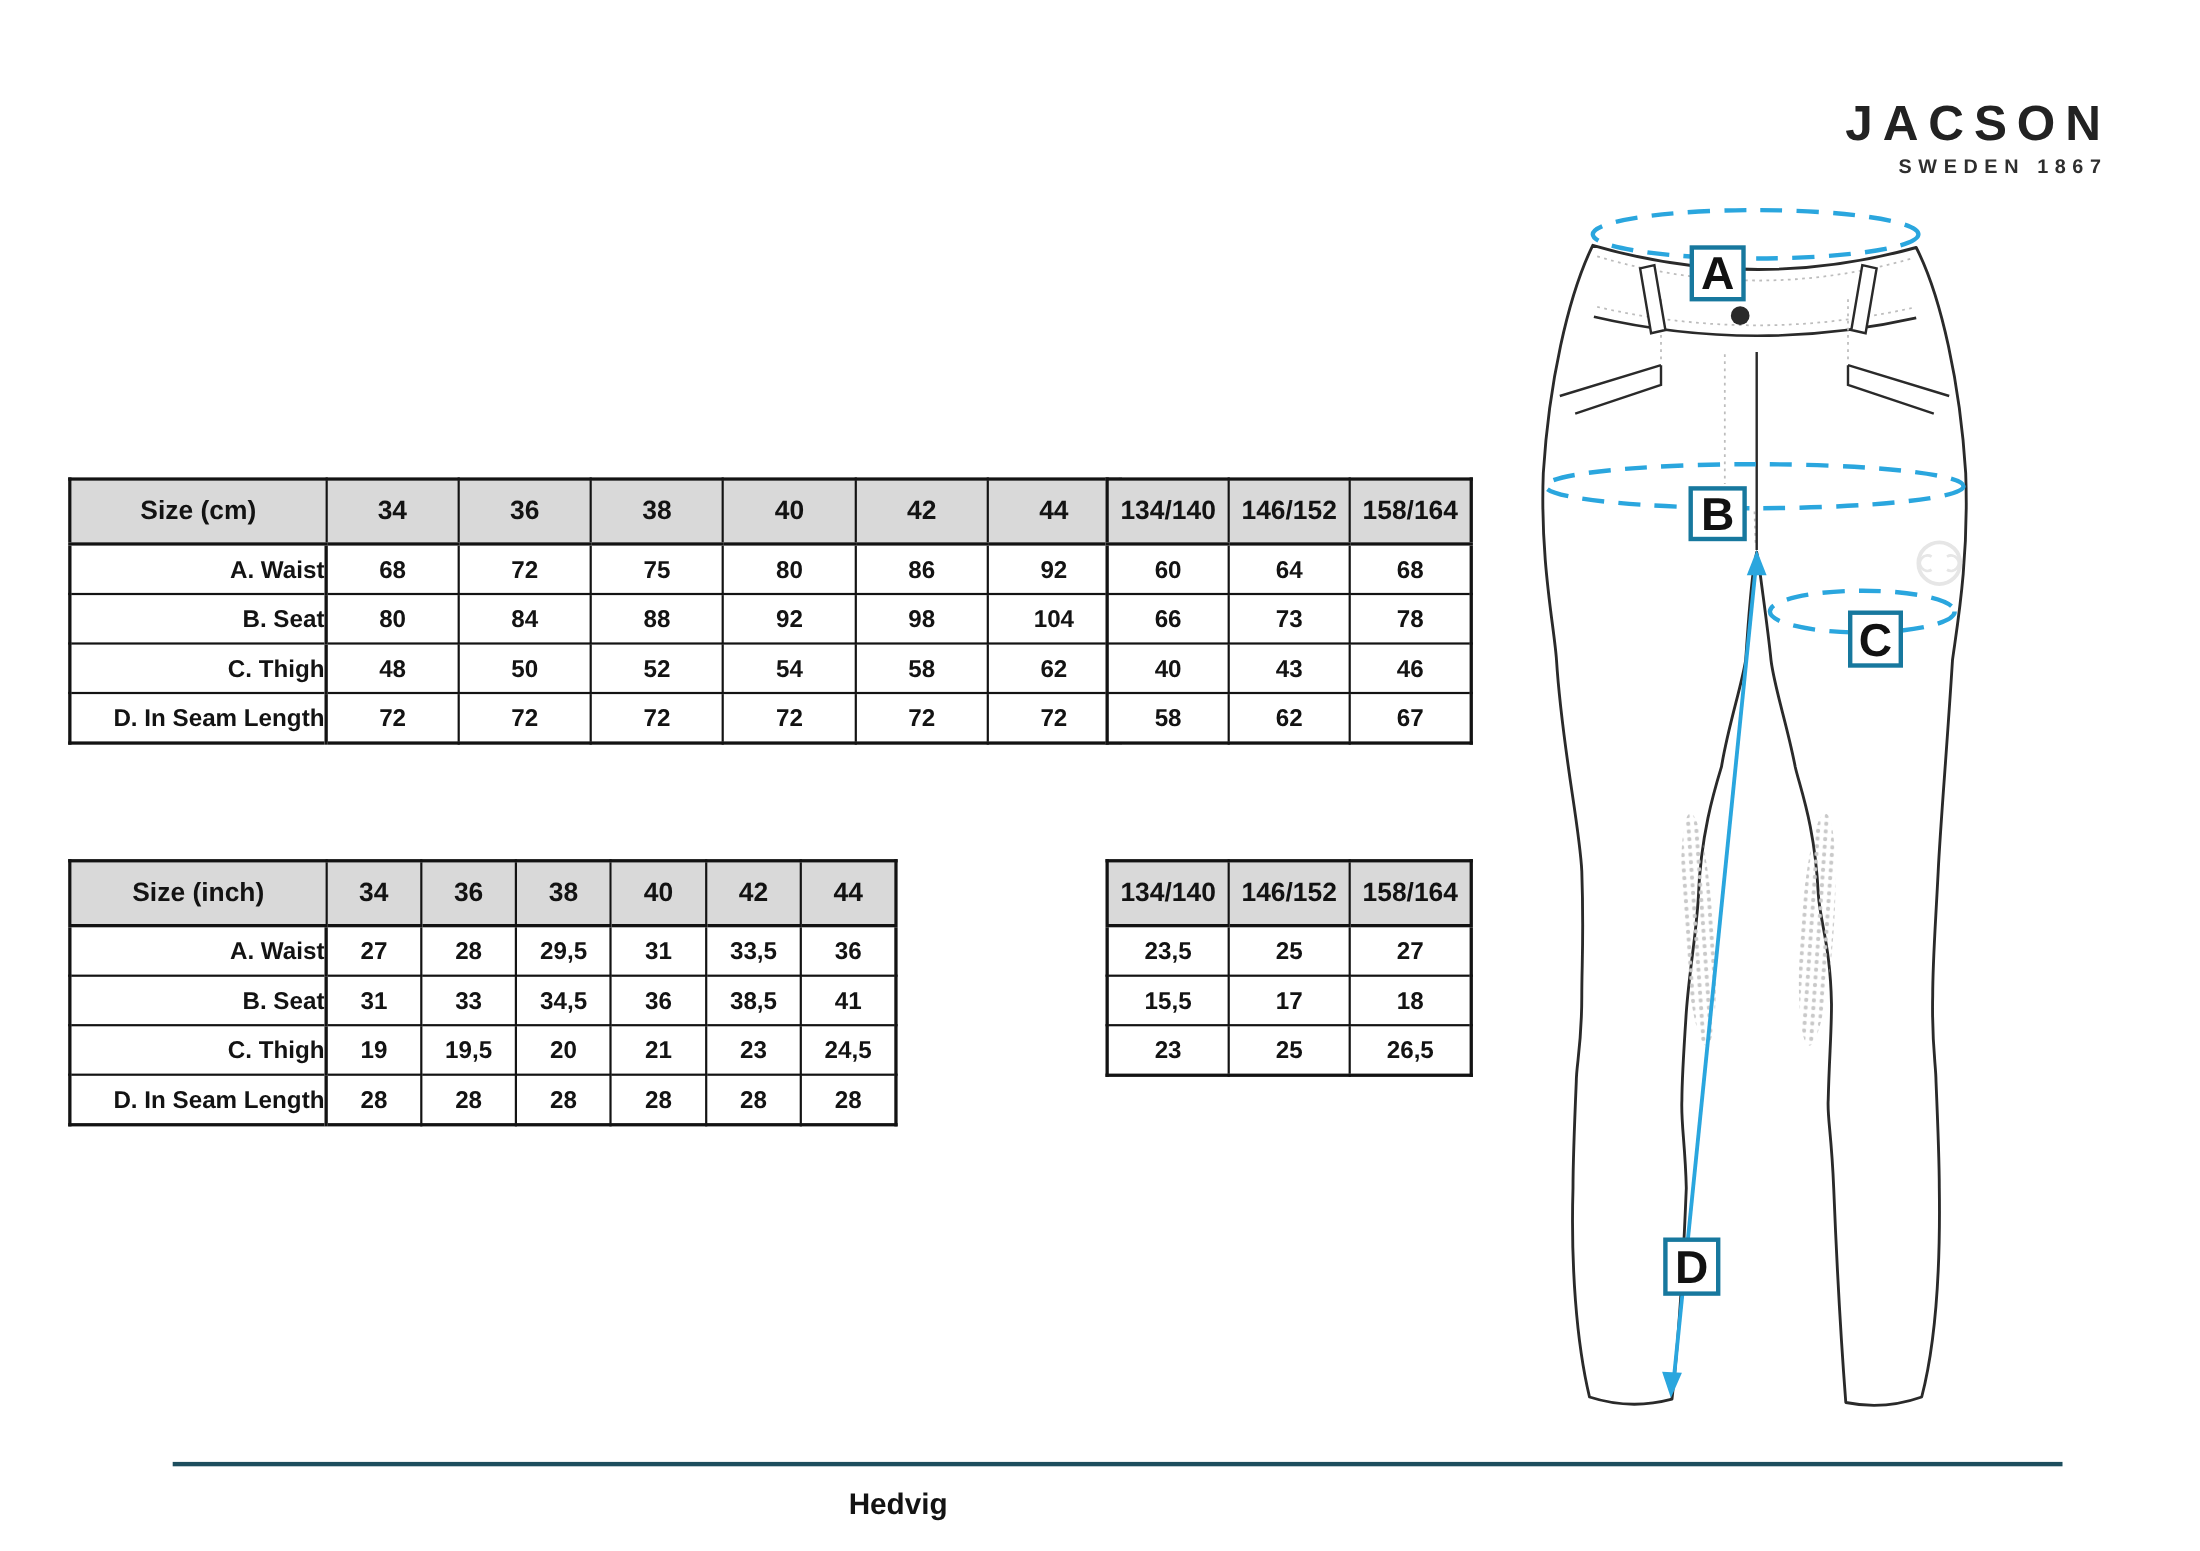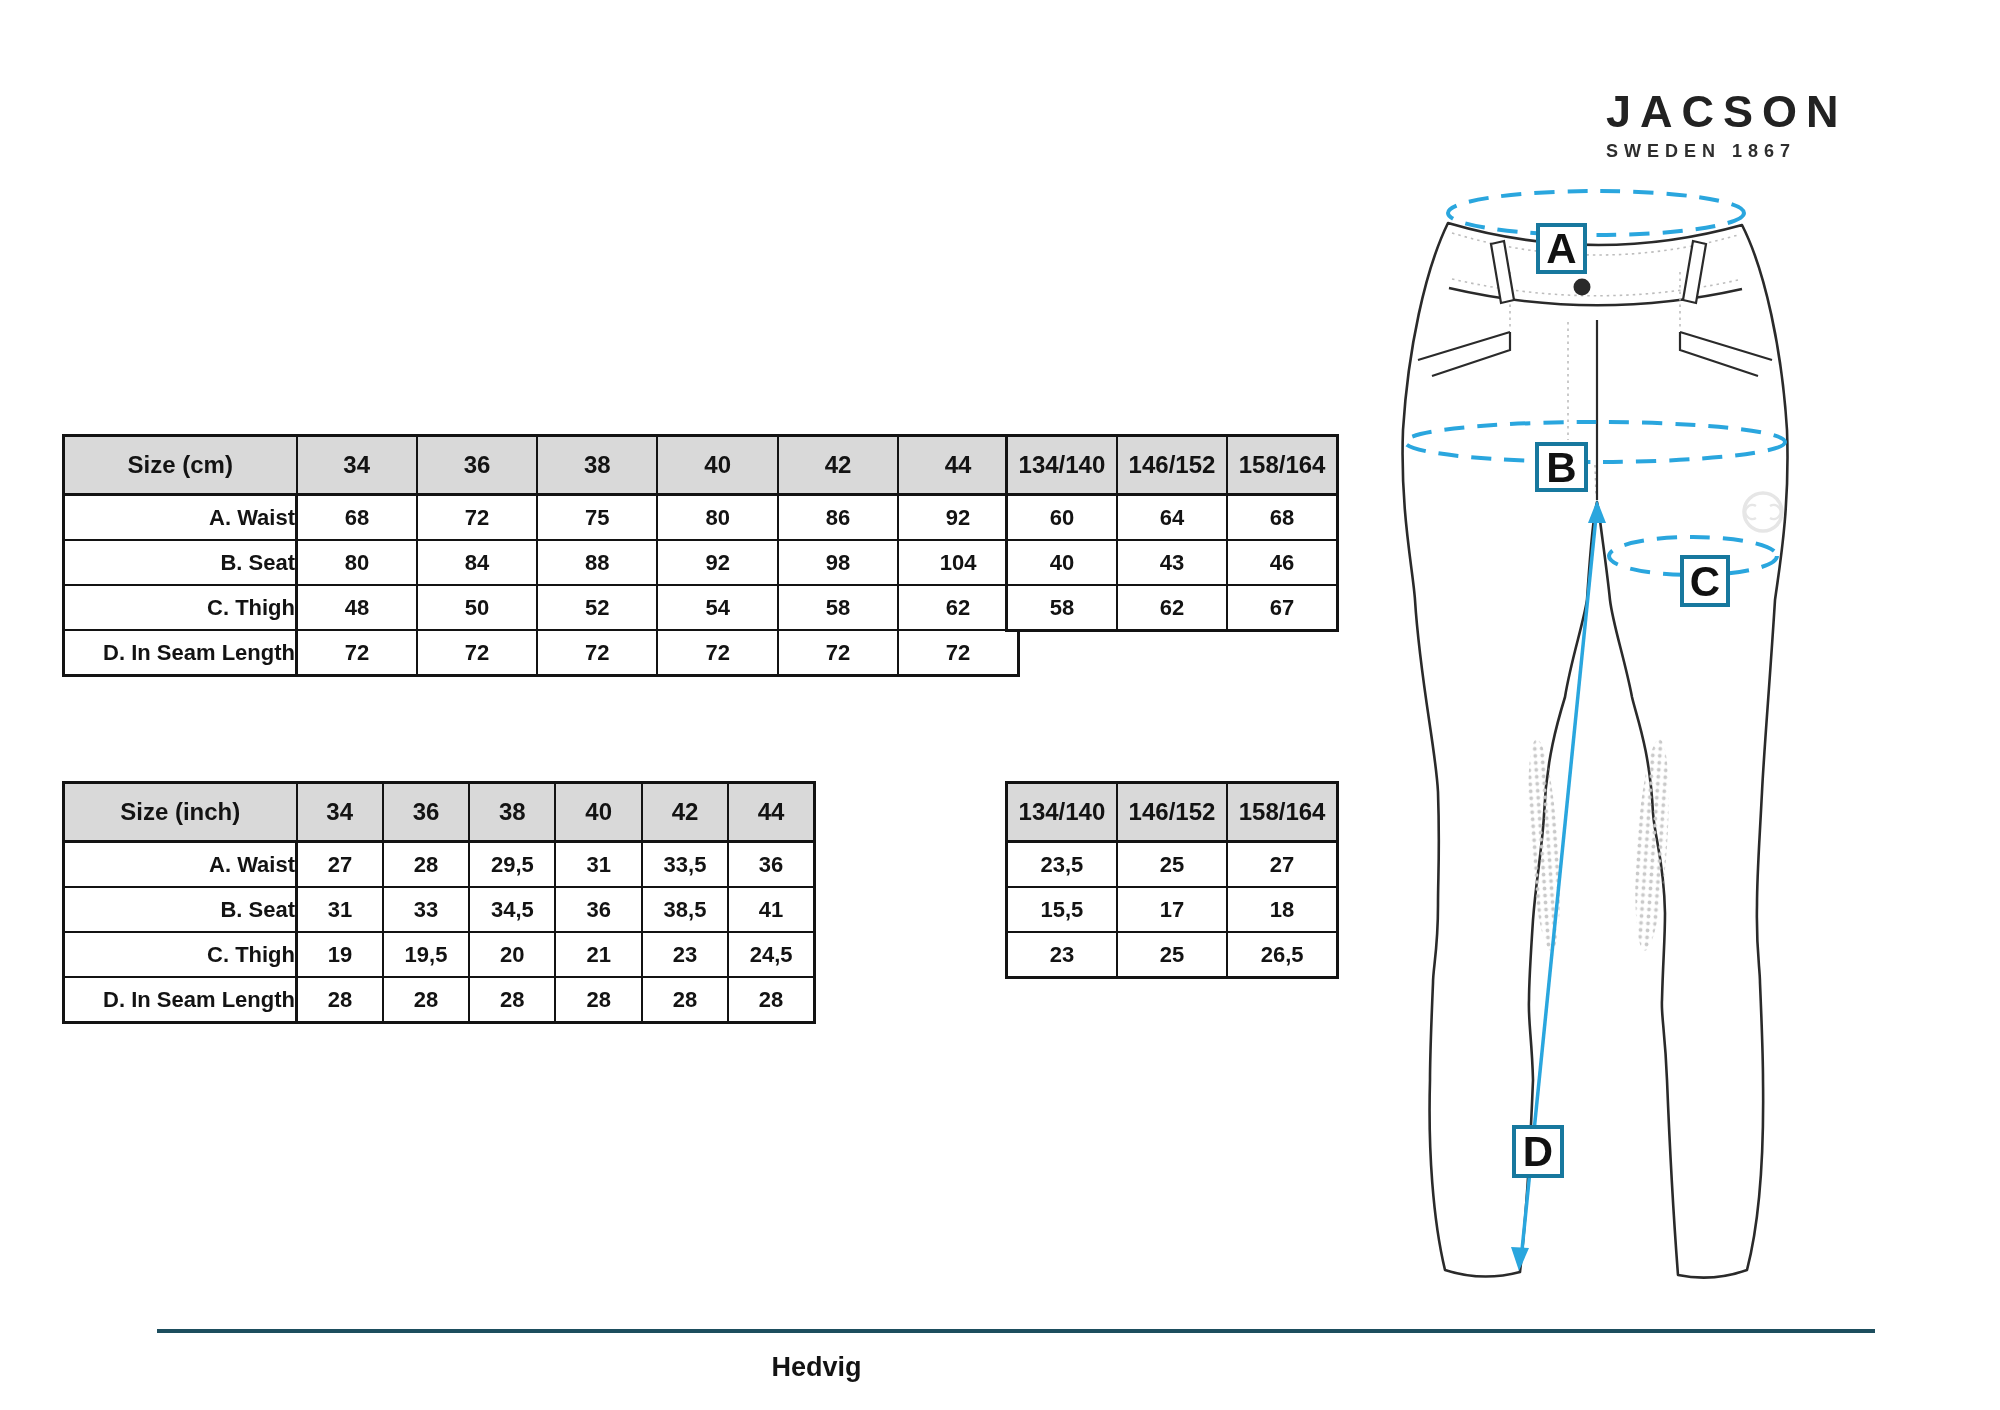--- a/index.html
+++ b/index.html
@@ -15,21 +15,21 @@
   table.size tr.row td{height:43px;font-size:22px;background:#fff;}
   table.size td.corner{background:#fff;}
   table.size td.lbl{background:#d9d9d9;text-align:right;padding-left:9px;font-size:24px;border-right-width:3px;}
 
   #tbl-cm-adult{left:62px;top:434px;width:958px;}
   #tbl-cm-kids {left:1005px;top:434px;width:334px;}
   #tbl-in-adult{left:62px;top:781px;width:754px;}
   #tbl-in-kids {left:1005px;top:781px;width:334px;}
 
   
-  #logo{position:absolute;left:1606px;top:86px;width:304px;text-align:left;}
+  #logo{position:absolute;left:1606px;top:86px;width:304px;text-align:right;}
   #logo .name{font-size:45px;font-weight:bold;letter-spacing:9px;margin-right:-9px;color:#222;}
   #logo .tag{font-size:18px;letter-spacing:6px;margin-right:-6px;margin-top:3px;color:#2e2e2e;font-weight:bold;}
 
   
   #pants{position:absolute;left:1370px;top:150px;width:470px;height:1180px;}
 
   
   #divider{position:absolute;left:157px;top:1329px;width:1718px;height:4px;background:#1d4e5e;}
   #product-name{position:absolute;left:0;top:1352px;width:1633px;text-align:center;
                 font-size:27px;font-weight:bold;color:#131313;}
@@ -100,20 +100,25 @@
   <tbody>
       <tr class="hdr">
     <td>134/140</td>
     <td>146/152</td>
     <td>158/164</td>
   </tr>
   <tr class="row">
     <td>60</td>
     <td>64</td>
     <td>68</td>
+  </tr>
+  <tr class="row">
+    <td>66</td>
+    <td>73</td>
+    <td>78</td>
   </tr>
   <tr class="row">
     <td>40</td>
     <td>43</td>
     <td>46</td>
   </tr>
   <tr class="row">
     <td>58</td>
     <td>62</td>
     <td>67</td>

